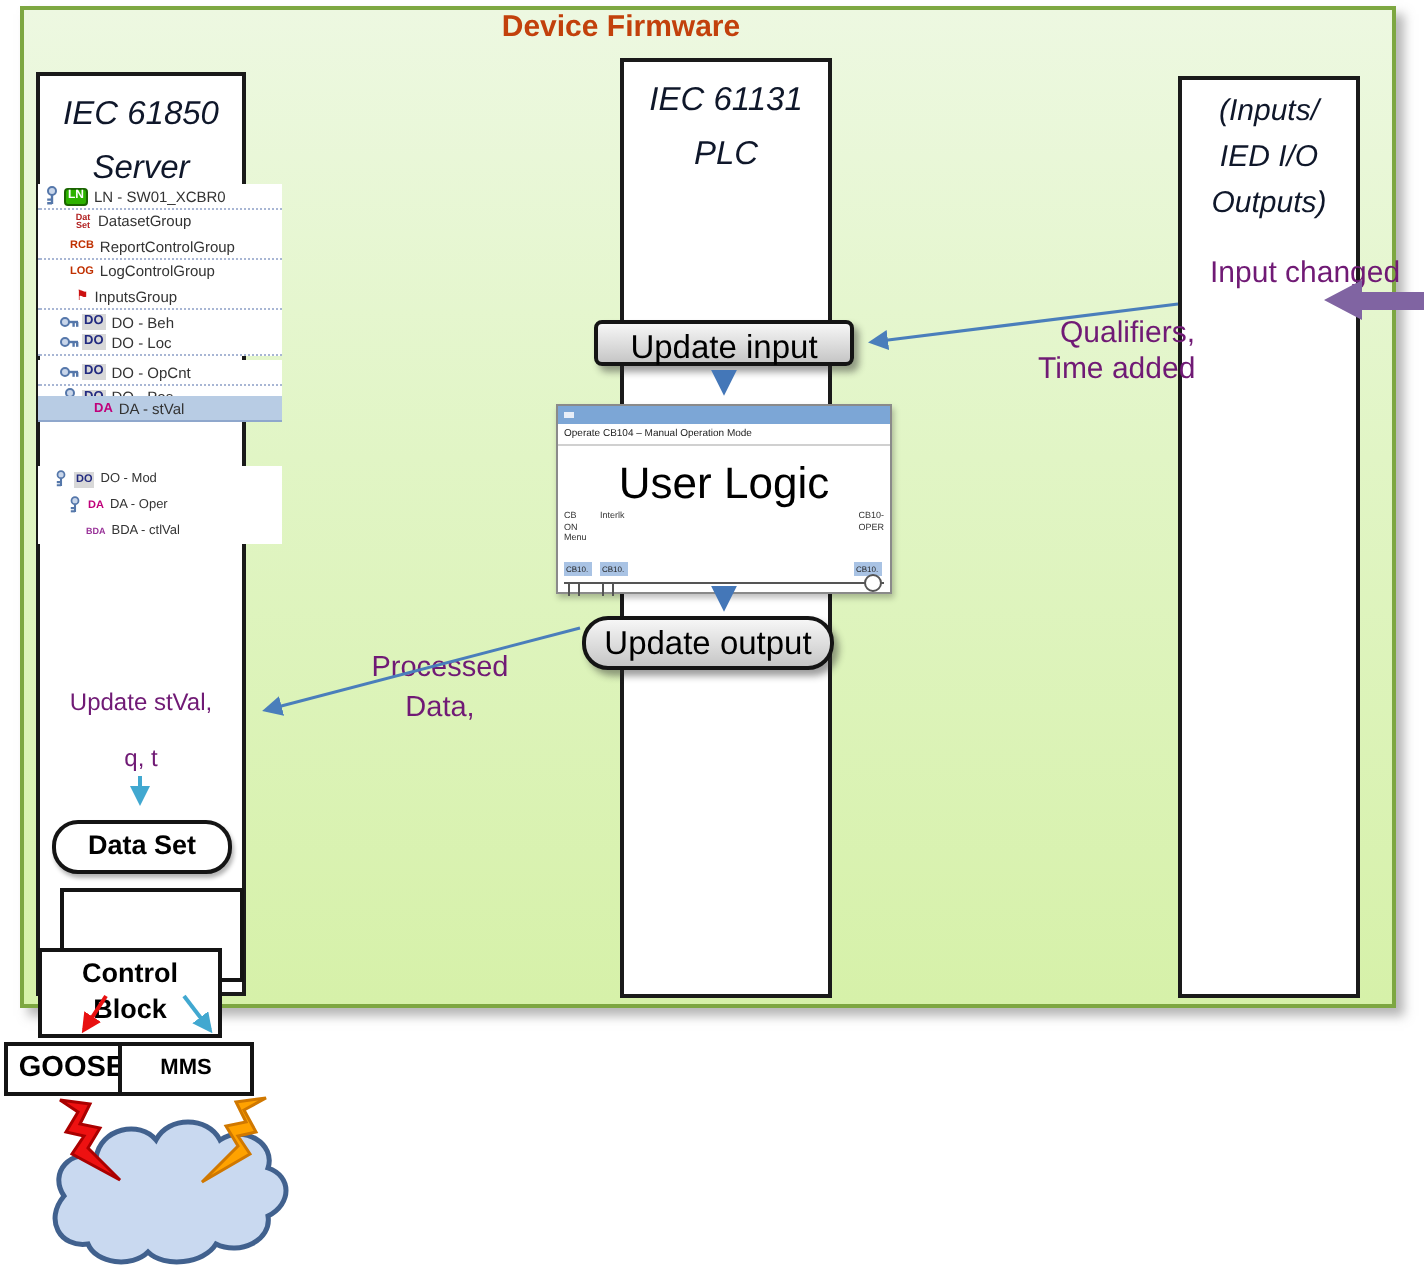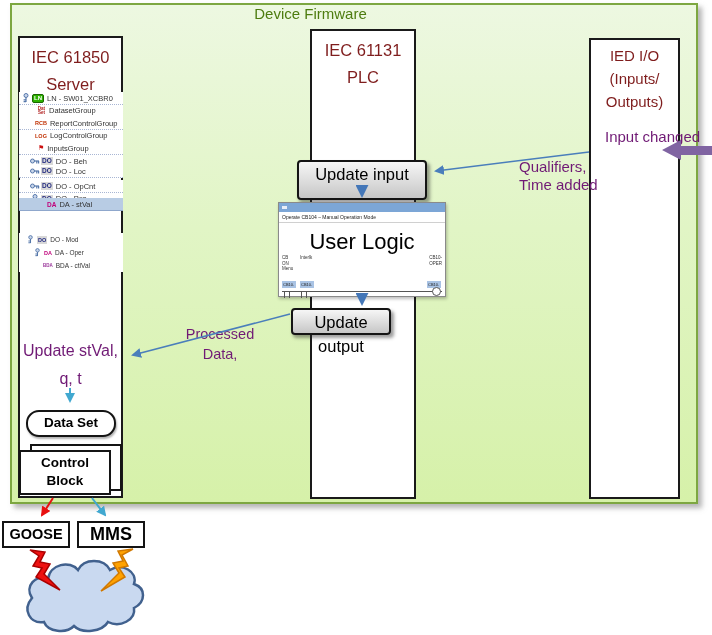--- a/index.html
+++ b/index.html
@@ -4,33 +4,33 @@
 <style>
   * { margin:0; padding:0; box-sizing:border-box; }
   body { font-family:"Liberation Sans", sans-serif; background:#fff; }
   #canvas { position:relative; width:712px; height:635px; background:#fff; overflow:hidden; }
   .abs { position:absolute; }
 
   
   .frame { left:10px; top:3px; width:688px; height:501px; border:2px solid #7da741;
            background:linear-gradient(180deg,#edf8e1,#e1f5c5 45%,#d6f1a9);
            box-shadow:4px 4px 5px rgba(110,110,110,.5); }
-  .diagram-title { left:10px; top:5px; width:601px; text-align:center; font-weight:normal;
-                   font-size:15px; color:#4d7c0f; }
+  .diagram-title { left:10px; top:5px; width:601px; text-align:center; font-weight:bold;
+                   font-size:15px; color:#c2410c; }
 
   
   .col { background:#fff; border:2px solid #1a1a1a; }
   .col-server { left:18px;  top:36px; width:105px; height:462px; }
   .col-plc    { left:310px; top:29px; width:106px; height:470px; }
   .col-ied    { left:589px; top:38px; width:91px;  height:461px; }
-  .col-h { text-align:center; font-size:16.5px; color:#7f1d1d; line-height:27px; padding-top:6px; }
+  .col-h { text-align:center; font-size:16.5px; color:#0f172a; line-height:27px; padding-top:6px;font-style:italic; }
   .col-h.small { font-size:15px; line-height:23px; padding-top:4px; }
 
   
-  .trow { position:absolute; left:19px; width:104px; height:13px;
+  .trow { position:absolute; left:19px; width:122px; height:13px;
           border-bottom:1px dotted #a8b6d4; font-size:7.5px; color:#333;
           display:flex; align-items:center; white-space:nowrap; background:#fff; }
   .trow.sel { background:#b8cce4; border-bottom:1px solid #8fa7cc; }
   .trow.sm  { font-size:6.5px; border-bottom:none; }
   .badge { display:inline-block; font-weight:bold; margin-right:3px; flex:none; }
   .b-ln  { background:#2db200; color:#fff; border:1px solid #1a6600; font-size:6px;
            padding:0 1px; border-radius:2px; line-height:7px; }
   .b-ds  { color:#b22222; font-size:4.5px; line-height:4px; width:9px; text-align:center;
            white-space:normal; }
   .b-red { color:#c03000; font-size:5.5px; }
@@ -39,22 +39,22 @@
   .b-bda { color:#993399; font-size:4.5px; }
   .inputs-ico { color:#cc1111; font-size:7px; margin-right:3px; flex:none; }
   .key { display:inline-block; width:10px; height:8px; margin-right:1px; flex:none; }
   .key svg { display:block; }
   .key.v svg { transform:rotate(90deg); }
 
   
   .gbtn { border:2px solid #141414; border-radius:4px; text-align:center; color:#000;
           background:linear-gradient(180deg,#f6f6f6,#dcdcdc 55%,#c6c6c6);
           box-shadow:2.5px 3px 3.5px rgba(40,40,40,.45); font-size:16.5px; }
-  .btn-in  { left:297px; top:160px; width:130px; height:40px; line-height:24px; }
-  .btn-out { left:291px; top:308px; width:100px; height:27px; line-height:24px; }
+  .btn-in  { left:297px; top:160px; width:130px; height:23px; line-height:24px; }
+  .btn-out { left:291px; top:308px; width:126px; height:27px; line-height:24px;border-radius:13px; }
 
   
   .panel { left:278px; top:202px; width:168px; height:95px; background:#fff;
            border:1px solid #8a8a8a; box-shadow:1px 2px 3px rgba(0,0,0,.25); }
   .ptitle { height:9px; background:#7ca6d6; position:relative; }
   .pdash { position:absolute; left:3px; top:3px; width:5px; height:3px; background:#e8eef8; }
   .psub { height:11px; font-size:5px; color:#222; padding:2px 0 0 3px; border-bottom:1px solid #d0d0d0; }
   .plabel { position:absolute; left:0; right:0; top:26px; text-align:center; font-size:22px; color:#000; }
   .tinycol { position:absolute; font-size:4.5px; line-height:5.5px; color:#333; }
   .cell { position:absolute; top:78px; width:14px; height:7px; background:#a9c3e4;
@@ -62,32 +62,32 @@
   .rail { position:absolute; left:3px; right:3px; top:88px; height:1px; background:#555; }
   .contact { position:absolute; top:88px; width:6px; height:7px;
              border-left:1.5px solid #555; border-right:1.5px solid #555; }
   .coil { position:absolute; right:4px; top:84px; width:9px; height:9px; background:#fff;
           border:1.5px solid #555; border-radius:50%; }
 
   
   .ann { color:#701a75; white-space:nowrap; }
   .t-input-changed { left:605px; top:128px; font-size:15px; }
   .t-qualifiers { left:519px; top:158px; font-size:15px; line-height:18px; }
-  .t-qualifiers .ind { }
+  .t-qualifiers .ind { margin-left:11px; }
   .t-processed { left:178px; top:324px; width:84px; text-align:center; font-size:14.5px; line-height:20px; }
-  .t-stval { left:18px; top:337px; width:105px; text-align:center; font-size:16px; line-height:28px; }
+  .t-stval { left:18px; top:337px; width:105px; text-align:center; font-size:12px; line-height:28px; }
 
   
   .wbox { background:#fff; border:2px solid #141414; text-align:center; font-weight:bold; color:#000; }
   .box-dataset { left:26px; top:410px; width:90px; height:27px; font-size:13.5px; line-height:22px;
                  box-shadow:1px 2px 2px rgba(0,0,0,.3);border-radius:13px; }
   .box-cb-back  { left:30px; top:444px; width:92px; height:47px; }
-  .box-cb-front { left:19px; top:450px; width:92px; height:45px; font-size:13.5px; line-height:18px; padding-top:2px; }
+  .box-cb-front { left:19px; top:474px; width:92px; height:45px; font-size:13.5px; line-height:18px; padding-top:2px; }
   .box-goose { left:2px;  top:521px; width:68px; height:27px; font-size:14.5px; line-height:22px; border-width:2.5px; }
-  .box-mms   { left:77px; top:521px; width:68px; height:27px; font-size:18px; line-height:22px; border-width:2.5px; }
+  .box-mms   { left:59px; top:521px; width:68px; height:27px; font-size:11px; line-height:22px; border-width:2.5px; }
 
   .overlay { left:0; top:0; pointer-events:none; z-index:50; }
 </style>
 </head>
 <body>
 
 <div id="canvas">
 
   <div class="abs frame"></div>
   <div class="abs diagram-title">Device Firmware</div>
@@ -101,22 +101,22 @@
 
   <div class="abs col col-plc">
     <div class="col-h">
       <div>IEC 61131</div>
       <div>PLC</div>
     </div>
   </div>
 
   <div class="abs col col-ied">
     <div class="col-h small">
+      <div>(Inputs/</div>
       <div>IED I/O</div>
-      <div>(Inputs/</div>
       <div>Outputs)</div>
     </div>
   </div>
 
   <div class="trow" style="top:92px;padding-left:2px">
     <span class="key v">
         <svg width="10" height="8" viewBox="0 0 10 8">
           <circle cx="2.5" cy="4" r="2" fill="#c9d6ea" stroke="#5577aa" stroke-width="1"></circle>
           <line x1="4.5" y1="4" x2="9" y2="4" stroke="#5577aa" stroke-width="1.2"></line>
           <line x1="6.8" y1="4" x2="6.8" y2="6.4" stroke="#5577aa" stroke-width="1.2"></line>

